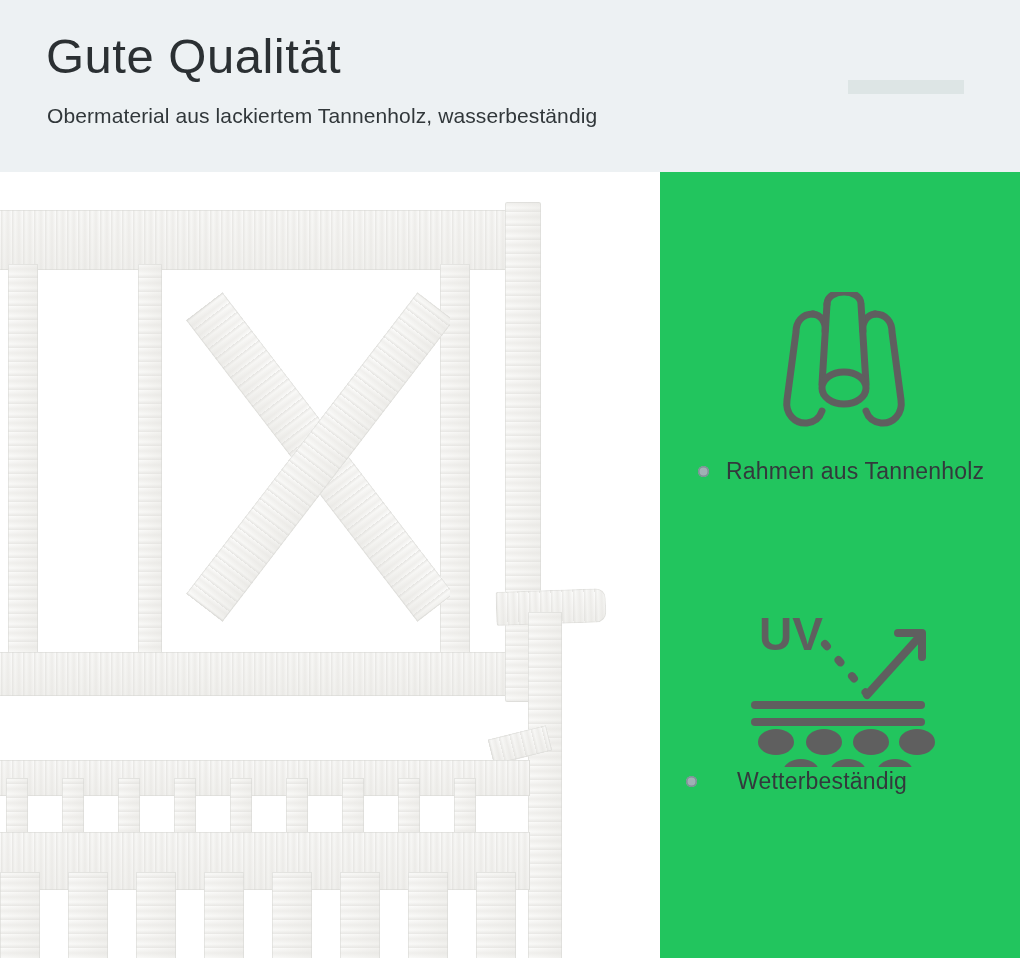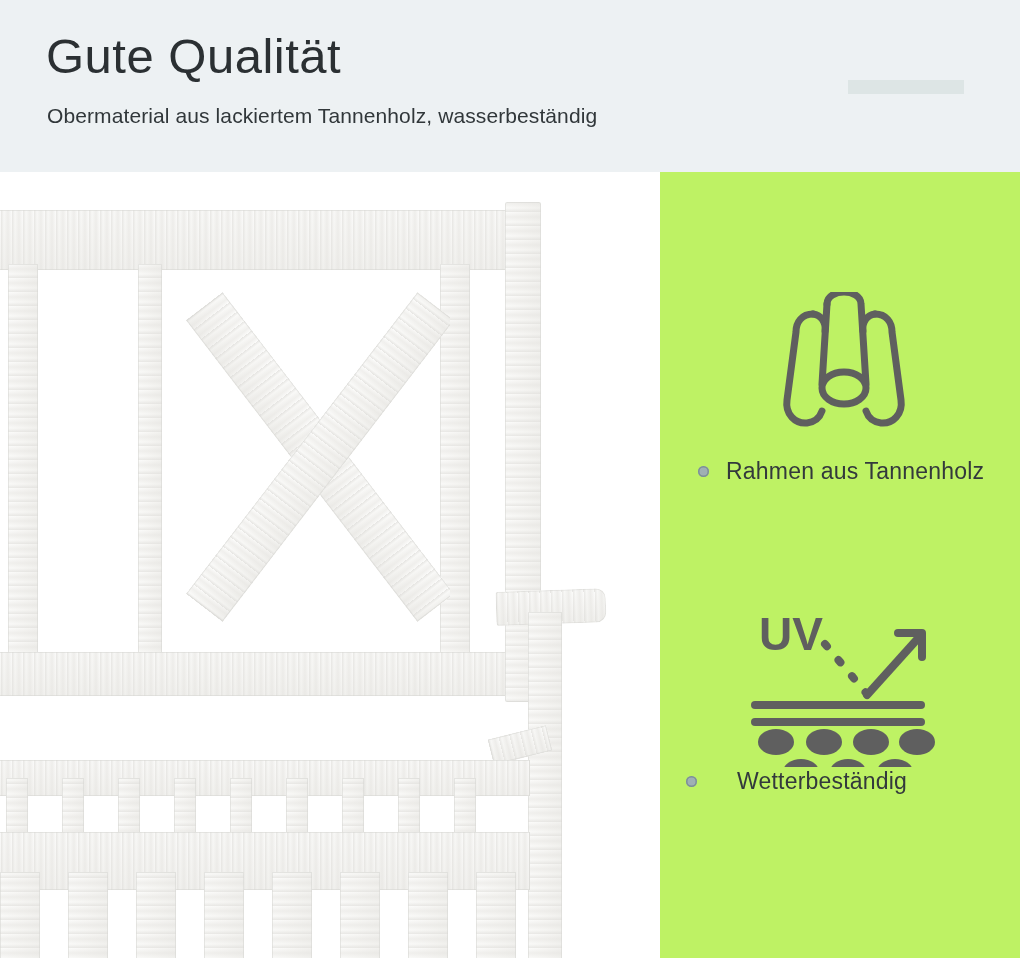--- a/index.html
+++ b/index.html
@@ -12,21 +12,21 @@
     height: 958px;
     font-family: "Liberation Sans", sans-serif;
     overflow: hidden;
     position: relative;
   }
 
   .page {
     position: relative;
     width: 1020px;
     height: 958px;
-    background: #bef264;
+    background: #22c55e;
     overflow: hidden;
   }
 
   
   .header {
     position: absolute;
     left: 0;
     top: 0;
     width: 1020px;
     height: 172px;

